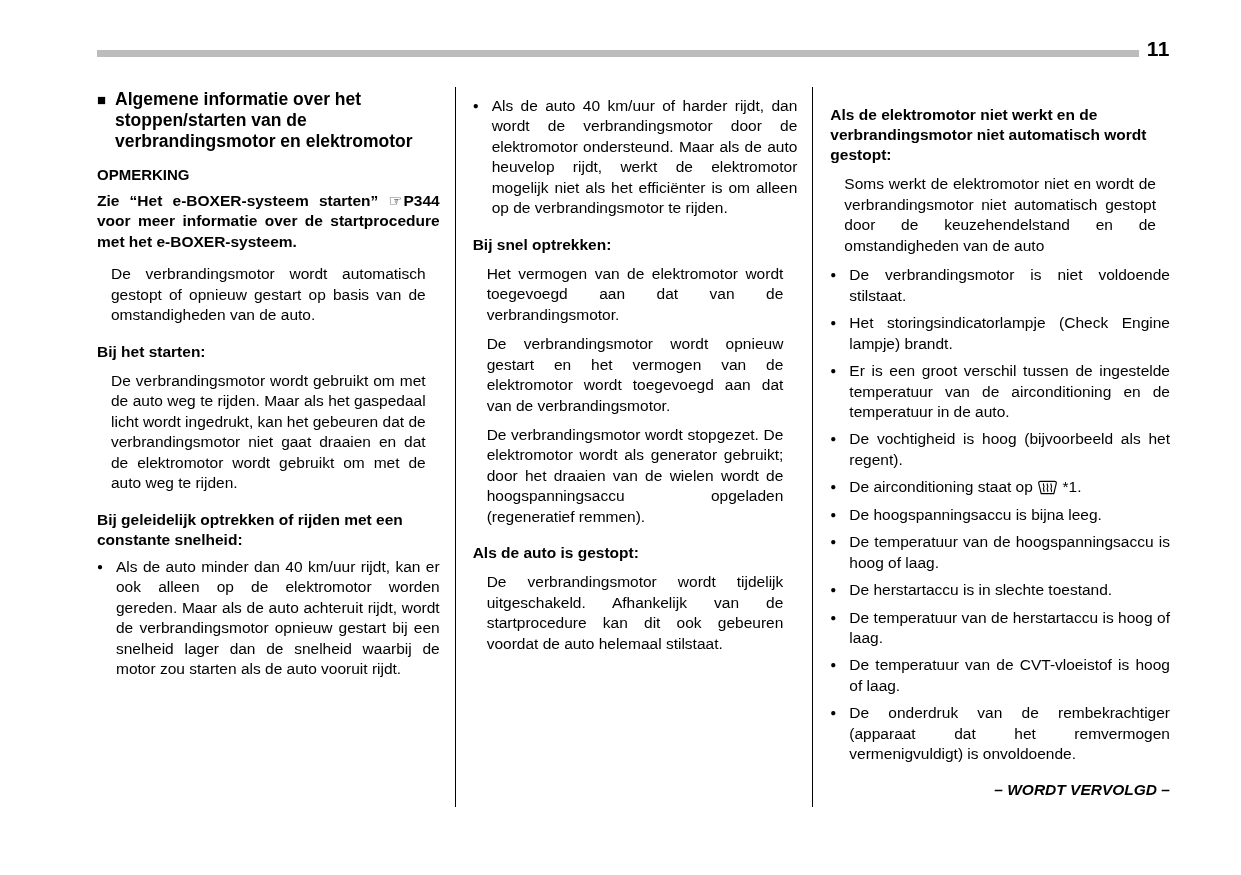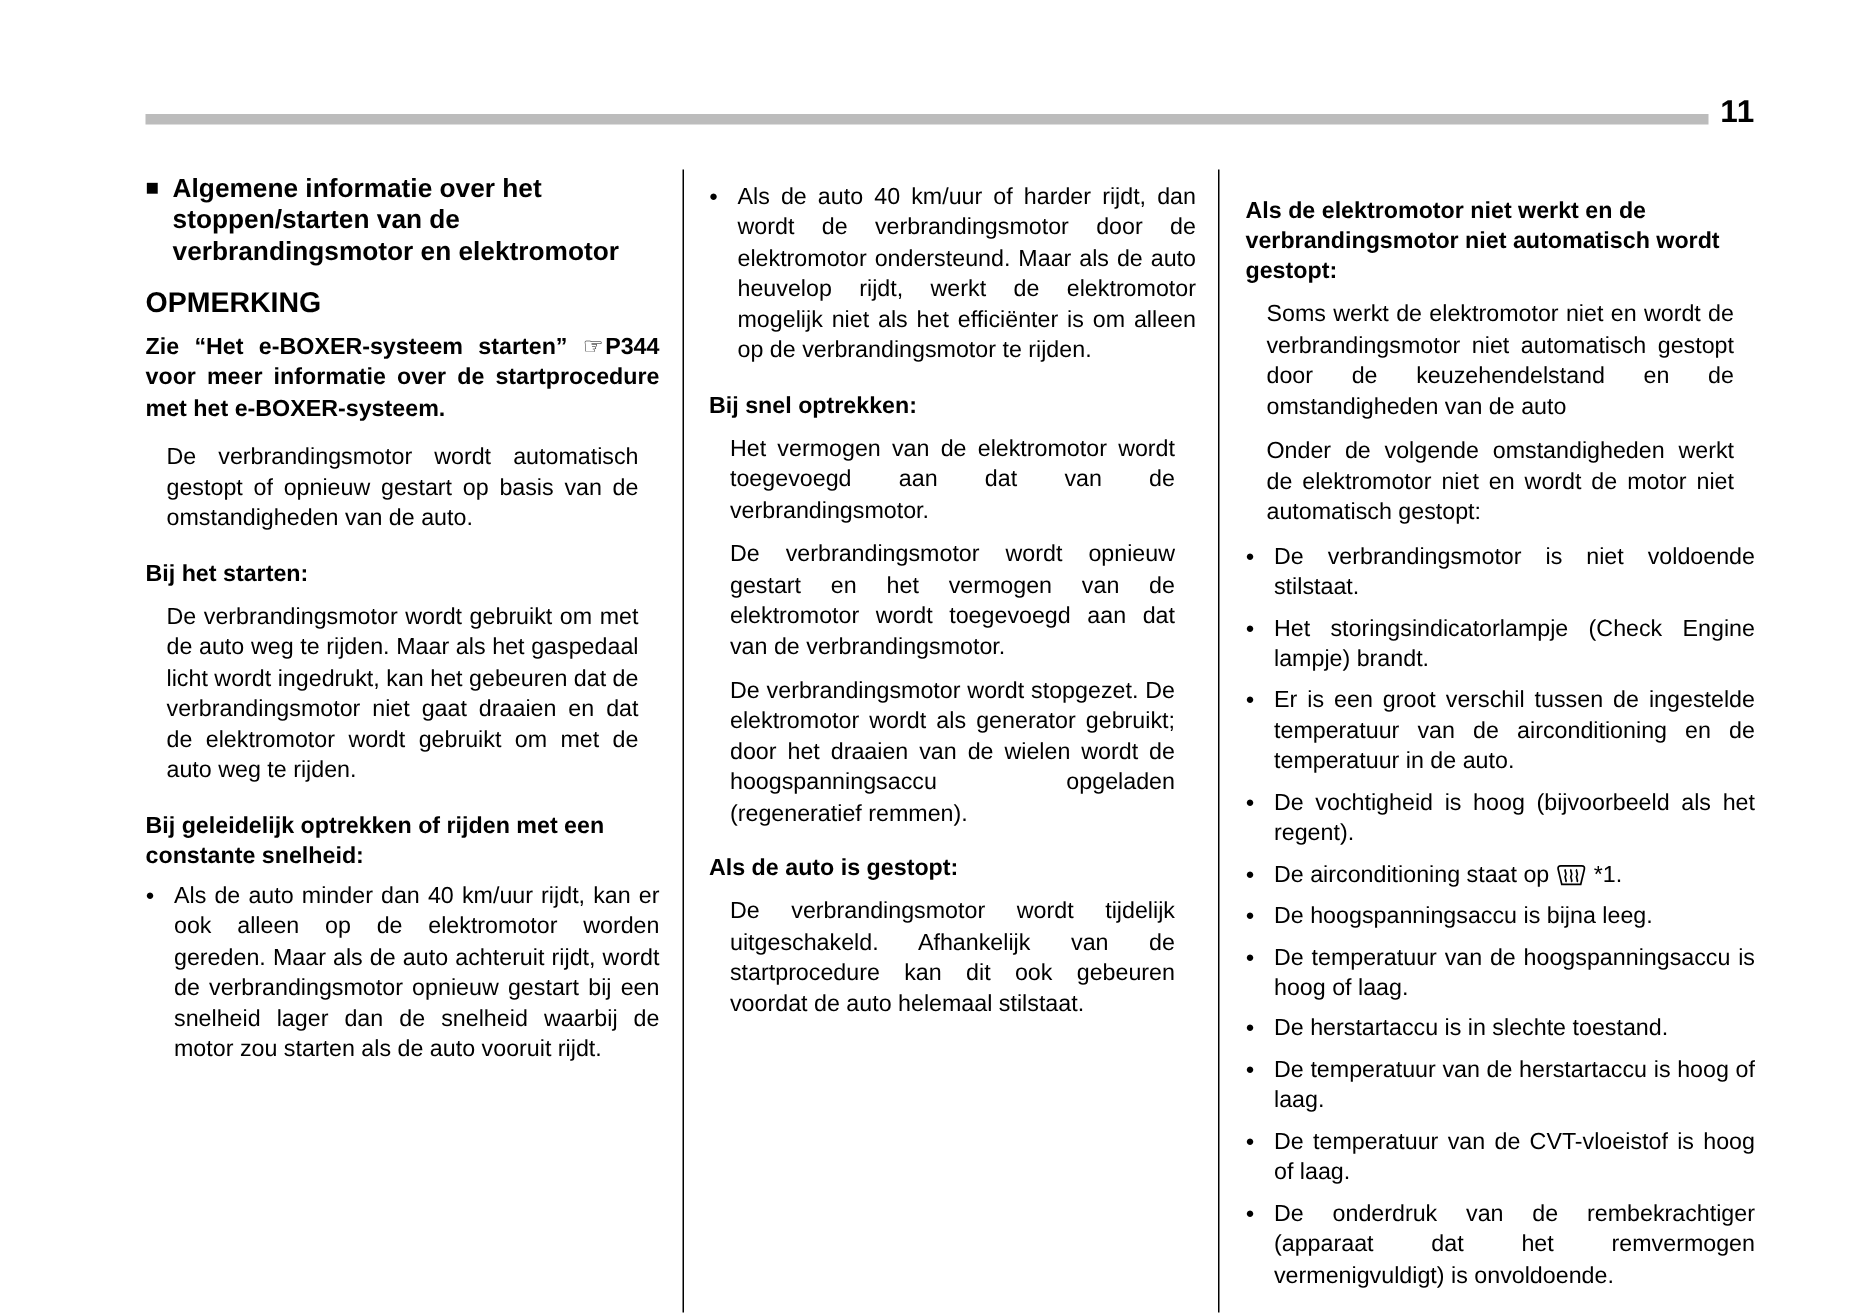--- a/index.html
+++ b/index.html
@@ -4,34 +4,34 @@
 <style>
   html,body{margin:0;padding:0;}
   body{
     width:1241px;height:875px;
     background:#ffffff;color:#000;
     font-family:"Liberation Sans","DejaVu Sans",sans-serif;
     font-size:15.5px;
     -webkit-font-smoothing:antialiased;
     overflow:hidden;
   }
-  .page{box-sizing:border-box;width:1241px;height:678px;padding:64px 71px 18px 97px;}
+  .page{box-sizing:border-box;width:1241px;height:678px;padding:38px 71px 18px 97px;}
   .header{display:flex;align-items:flex-end;gap:8px;}
   .rule{flex:1;height:7px;background:#bcbcbc;margin-bottom:2px;}
   .page-number{font-weight:bold;font-size:21px;line-height:1;letter-spacing:0.5px;}
   .content{display:grid;grid-template-columns:1fr 1fr 1fr;margin-top:28px;}
   .col{padding:2px 15px 8px 17px;min-height:710px;}
   .col:first-child{padding-left:0;}
   .col:last-child{padding-right:0;}
   .col + .col{border-left:1px solid #000;}
 
   .section-heading{display:flex;gap:9px;font-weight:bold;font-size:17.5px;line-height:1.2;margin:0 0 10px 0;}
   .section-marker{font-size:15px;line-height:1.4;flex:none;}
   .section-heading-text{flex:1;}
-  .note-title{font-weight:bold;font-size:19px;margin:14px 0 8px 0;}
+  .note-title{font-weight:bold;font-size:15px;margin:14px 0 8px 0;}
   .bold-paragraph{font-weight:bold;text-align:justify;line-height:1.32;margin:0 0 12px 0;}
   .paragraph{text-align:justify;line-height:1.32;margin:9px 14px;}
   .sub-heading{font-weight:bold;line-height:1.3;margin:16px 0 5px 0;}
   .bullet{display:flex;line-height:1.32;margin:7px 0;}
   .bullet-marker{flex:none;width:19px;font-size:10px;padding-top:3px;}
   .bullet-text{flex:1;text-align:justify;}
   .continued{font-weight:bold;font-style:italic;text-align:right;margin-top:16px;}
   .ref-icon{font-weight:bold;padding-right:1px;}
   .defrost-icon{width:21px;height:15px;vertical-align:-3px;}
 </style>
@@ -74,21 +74,20 @@
           <div class="paragraph">De verbrandingsmotor wordt opnieuw gestart en het vermogen van de elektromotor wordt toegevoegd aan dat van de verbrandingsmotor.</div>
           <div class="paragraph">De verbrandingsmotor wordt stopgezet. De elektromotor wordt als generator gebruikt; door het draaien van de wielen wordt de hoogspanningsaccu opgeladen (regeneratief remmen).</div>
           <div class="sub-heading">Als de auto is gestopt:</div>
           <div class="paragraph">De verbrandingsmotor wordt tijdelijk uitgeschakeld. Afhankelijk van de startprocedure kan dit ook gebeuren voordat de auto helemaal stilstaat.</div>
         </div>
     </div>
     <div class="col">
       <div>
           <div class="sub-heading">Als de elektromotor niet werkt en de verbrandingsmotor niet automatisch wordt gestopt:</div>
           <div class="paragraph">Soms werkt de elektromotor niet en wordt de verbrandingsmotor niet automatisch gestopt door de keuzehendelstand en de omstandigheden van de auto</div>
-          <div class="paragraph">Onder de volgende omstandigheden werkt de elektromotor niet en wordt de motor niet automatisch gestopt:</div>
           <div class="bullet">
             <span class="bullet-marker">●</span>
             <span class="bullet-text">De verbrandingsmotor is niet voldoende stilstaat.</span>
           </div>
           <div class="bullet">
             <span class="bullet-marker">●</span>
             <span class="bullet-text">Het storingsindicatorlampje (Check Engine lampje) brandt.</span>
           </div>
           <div class="bullet">
             <span class="bullet-marker">●</span>

